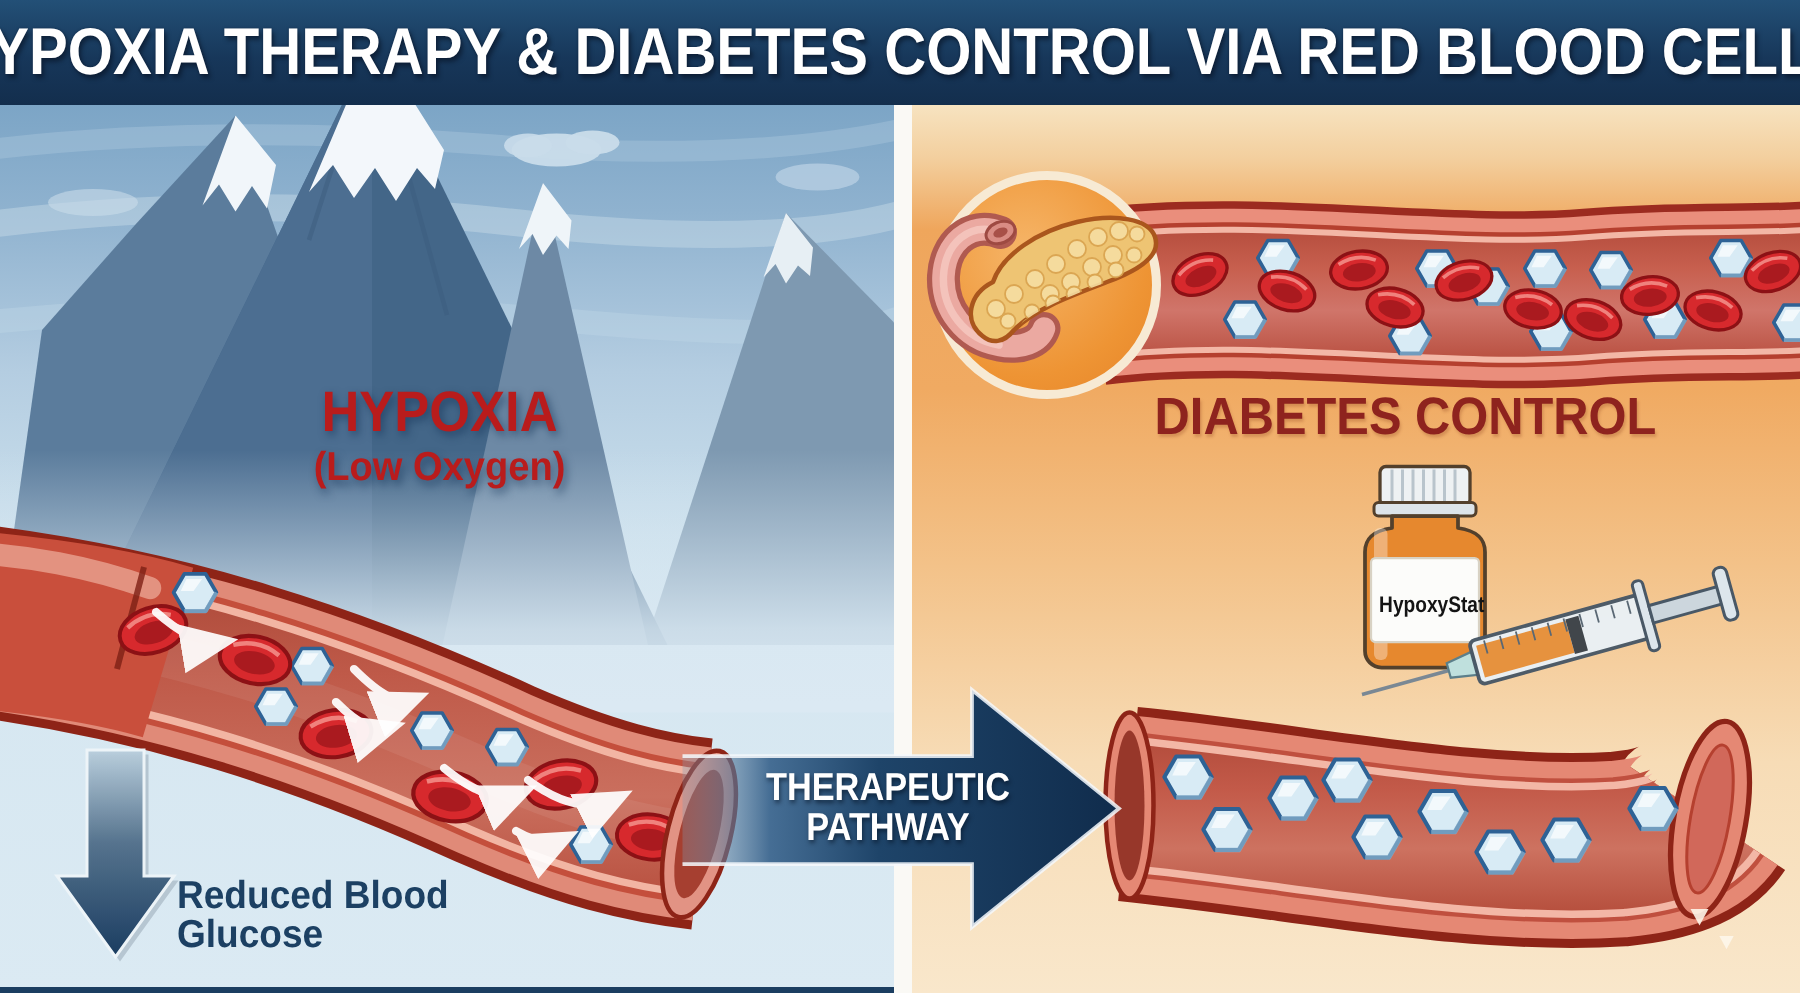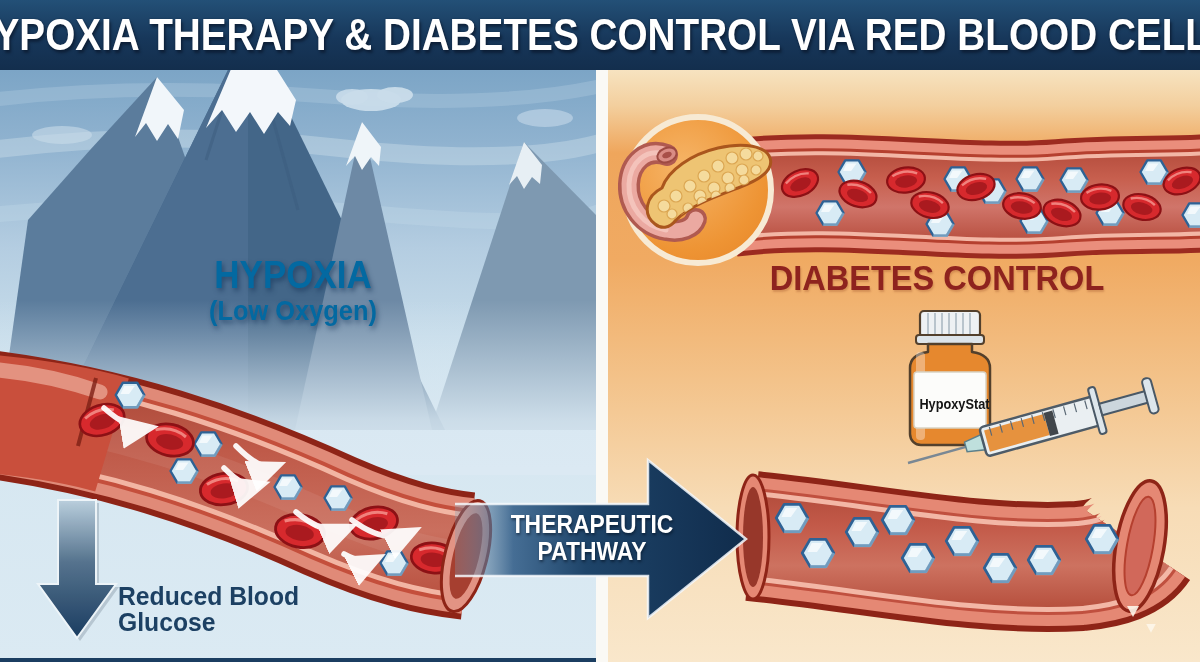--- a/index.html
+++ b/index.html
@@ -17,21 +17,21 @@
   .panel-right{position:absolute;left:608px;top:70px;width:592px;height:592px;
     background:linear-gradient(180deg,#f7e3c0 0%,#f3cf9e 6%,#efa65c 14%,#f0aa62 32%,#f3c289 52%,#f7dcb6 74%,#f9e7cb 100%);z-index:0;}
   .divider{position:absolute;left:596px;top:70px;width:12px;height:592px;background:#faf9f5;z-index:0;}
   .left-bottom-edge{position:absolute;left:0;top:658px;width:596px;height:4px;background:#1b3e61;z-index:2;}
   
   .scene{position:absolute;left:0;top:0;width:1200px;height:662px;z-index:1;}
   .flow-arrow{stroke:#ffffff;stroke-width:5.5;fill:none;stroke-linecap:round;opacity:.93;
     marker-end:url(#mk-white);}
   
   .overlay{position:absolute;z-index:3;}
-  .hypoxia-block{left:138px;top:256px;width:310px;text-align:center;color:#0369a1;}
+  .hypoxia-block{left:138px;top:256px;width:310px;text-align:center;color:#b91c1c;}
   .hypoxia-h{font-weight:bold;font-size:38px;line-height:38px;transform:scaleX(.92);transform-origin:center;
     text-shadow:2px 3px 6px rgba(25,55,90,.65);}
   .hypoxia-s{font-weight:bold;font-size:27px;line-height:28px;margin-top:3px;transform:scaleX(.94);transform-origin:center;
     text-shadow:2px 3px 6px rgba(25,55,90,.6);}
   .diabetes-heading{left:707px;top:258px;width:460px;text-align:center;color:#8e231e;
     font-weight:bold;font-size:35px;transform:scaleX(.93);transform-origin:center;
     text-shadow:1px 2px 2px rgba(130,50,25,.25);}
   .arrow-text{left:472px;top:511px;width:240px;text-align:center;color:#ffffff;font-weight:bold;
     font-size:26px;line-height:27px;transform:scaleX(.88);transform-origin:center;
     text-shadow:1px 2px 3px rgba(0,12,28,.55);}

